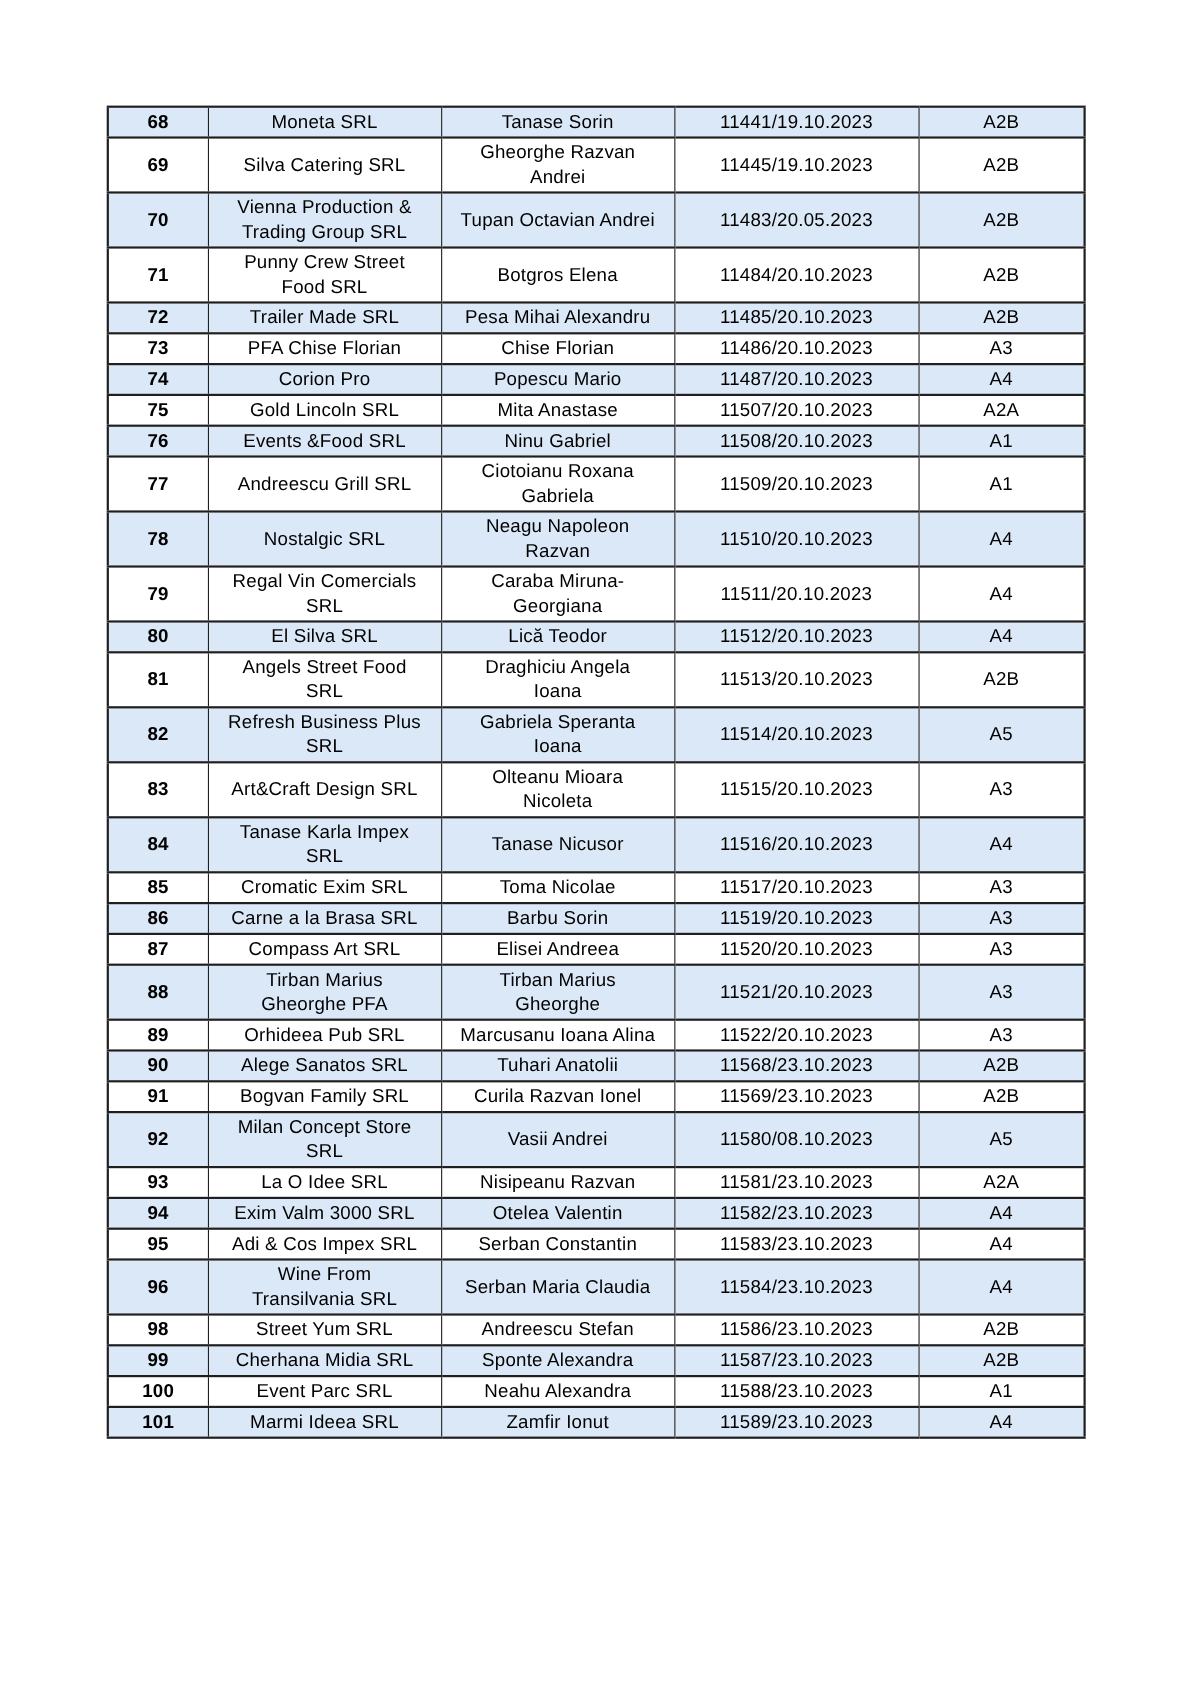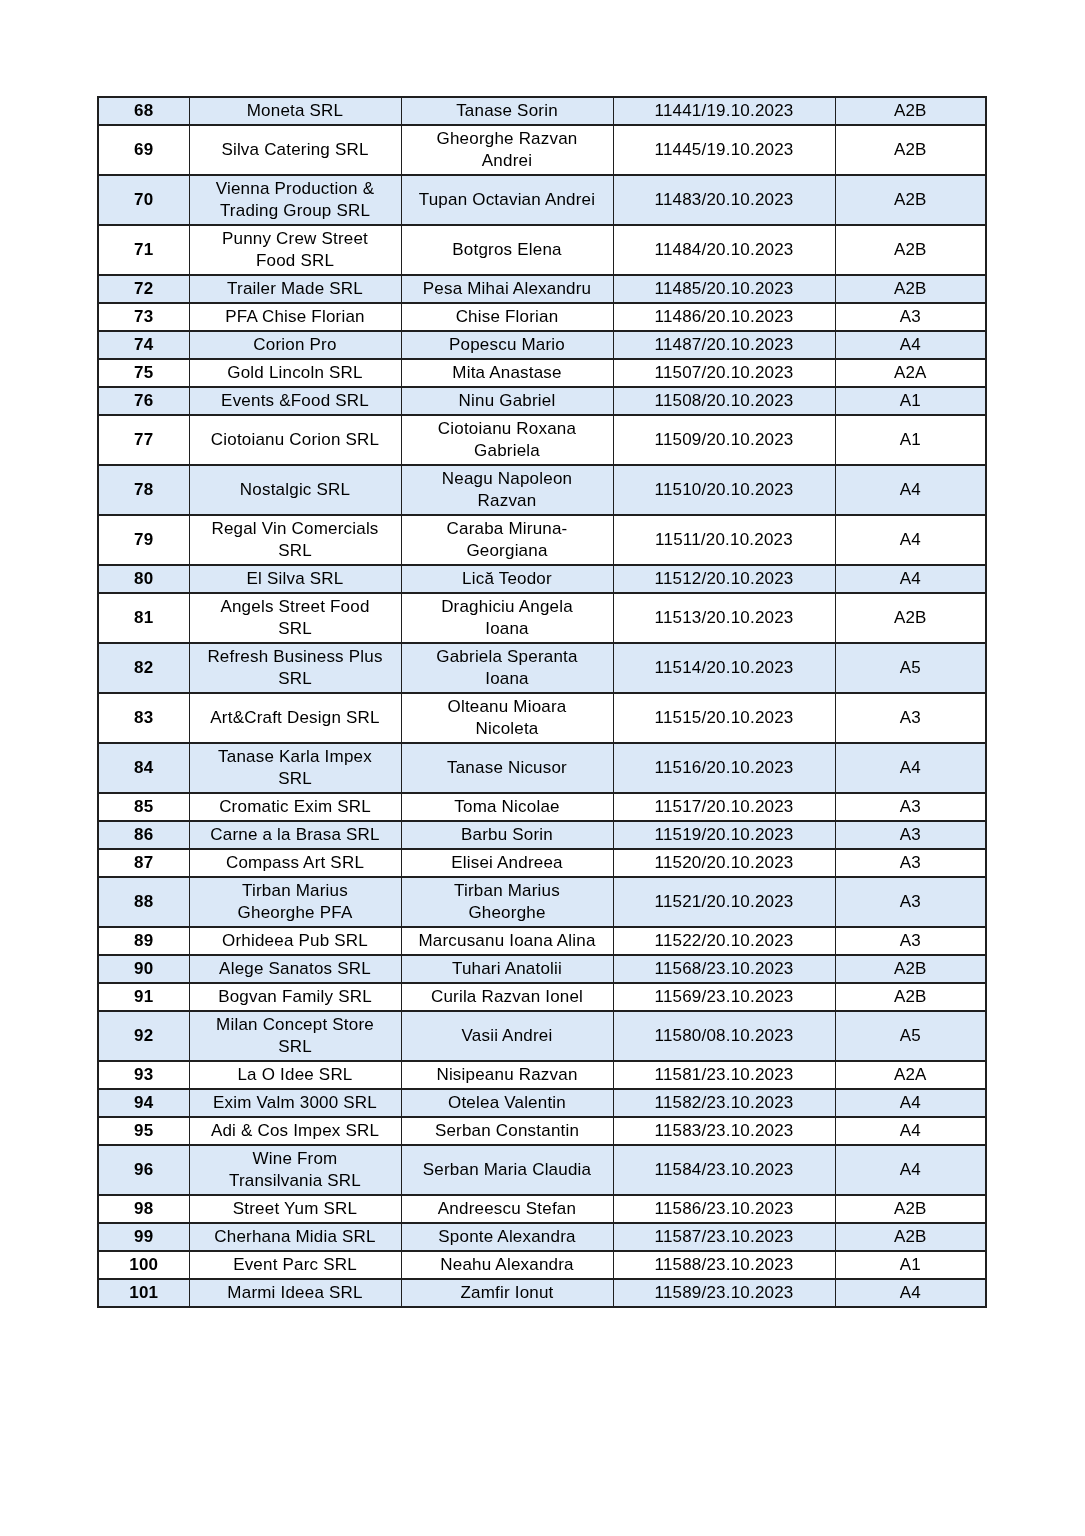--- a/index.html
+++ b/index.html
@@ -71,21 +71,21 @@
     <td class="c-person">Gheorghe Razvan
 Andrei</td>
     <td class="c-reg">11445/19.10.2023</td>
     <td class="c-cat">A2B</td>
   </tr>
         <tr>
     <td class="c-no">70</td>
     <td class="c-company">Vienna Production &amp;
 Trading Group SRL</td>
     <td class="c-person">Tupan Octavian Andrei</td>
-    <td class="c-reg">11483/20.10.2023</td>
+    <td class="c-reg">11483/20.05.2023</td>
     <td class="c-cat">A2B</td>
   </tr>
         <tr>
     <td class="c-no">71</td>
     <td class="c-company">Punny Crew Street
 Food SRL</td>
     <td class="c-person">Botgros Elena</td>
     <td class="c-reg">11484/20.10.2023</td>
     <td class="c-cat">A2B</td>
   </tr>
@@ -119,21 +119,21 @@
   </tr>
         <tr>
     <td class="c-no">76</td>
     <td class="c-company">Events &amp;Food SRL</td>
     <td class="c-person">Ninu Gabriel</td>
     <td class="c-reg">11508/20.10.2023</td>
     <td class="c-cat">A1</td>
   </tr>
         <tr>
     <td class="c-no">77</td>
-    <td class="c-company">Ciotoianu Corion SRL</td>
+    <td class="c-company">Andreescu Grill SRL</td>
     <td class="c-person">Ciotoianu Roxana
 Gabriela</td>
     <td class="c-reg">11509/20.10.2023</td>
     <td class="c-cat">A1</td>
   </tr>
         <tr>
     <td class="c-no">78</td>
     <td class="c-company">Nostalgic SRL</td>
     <td class="c-person">Neagu Napoleon
 Razvan</td>

